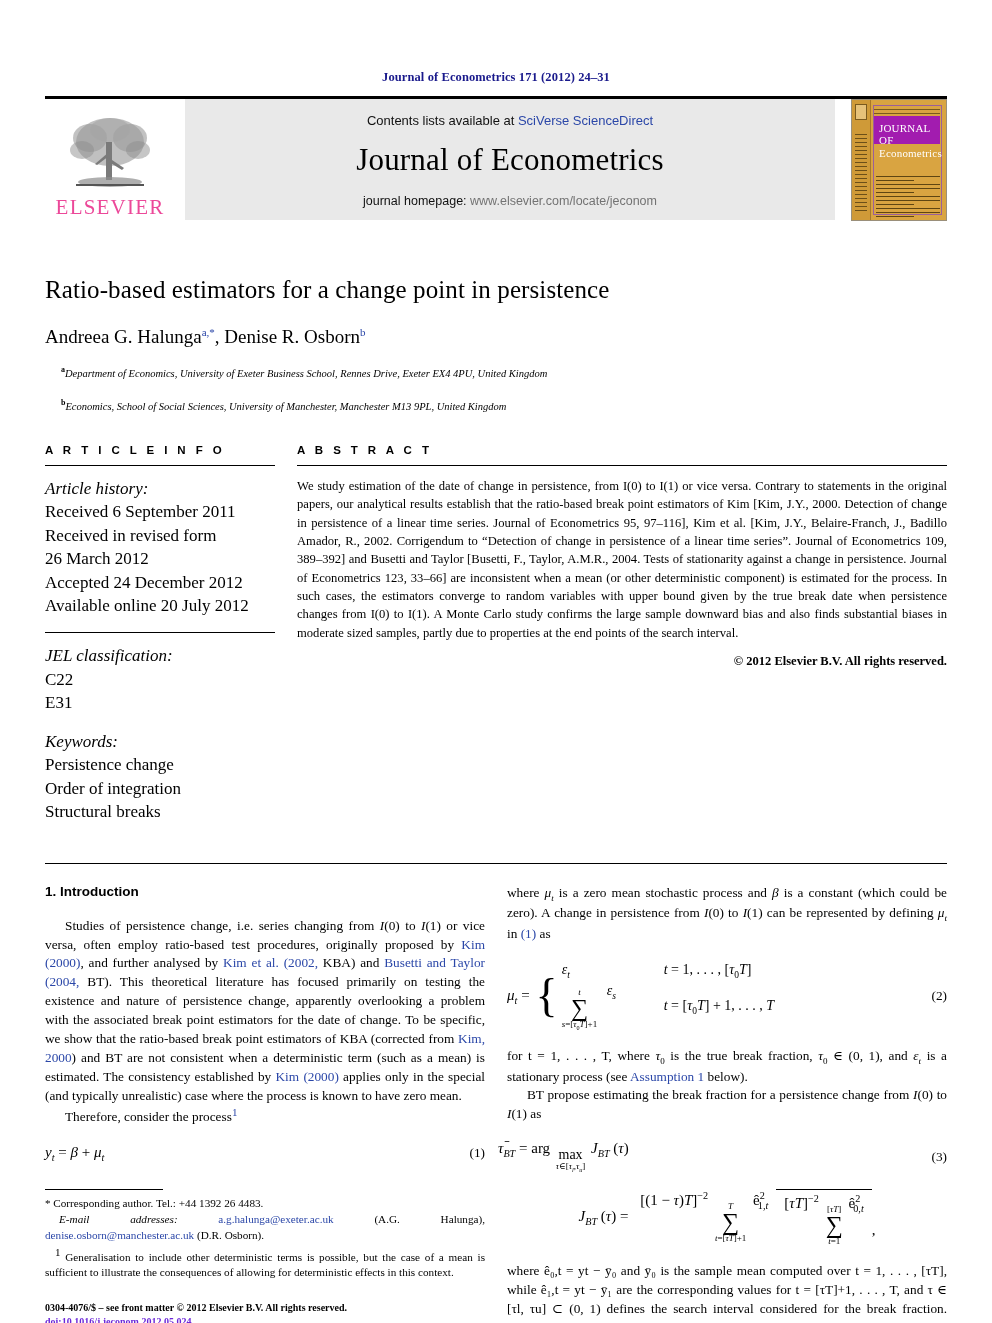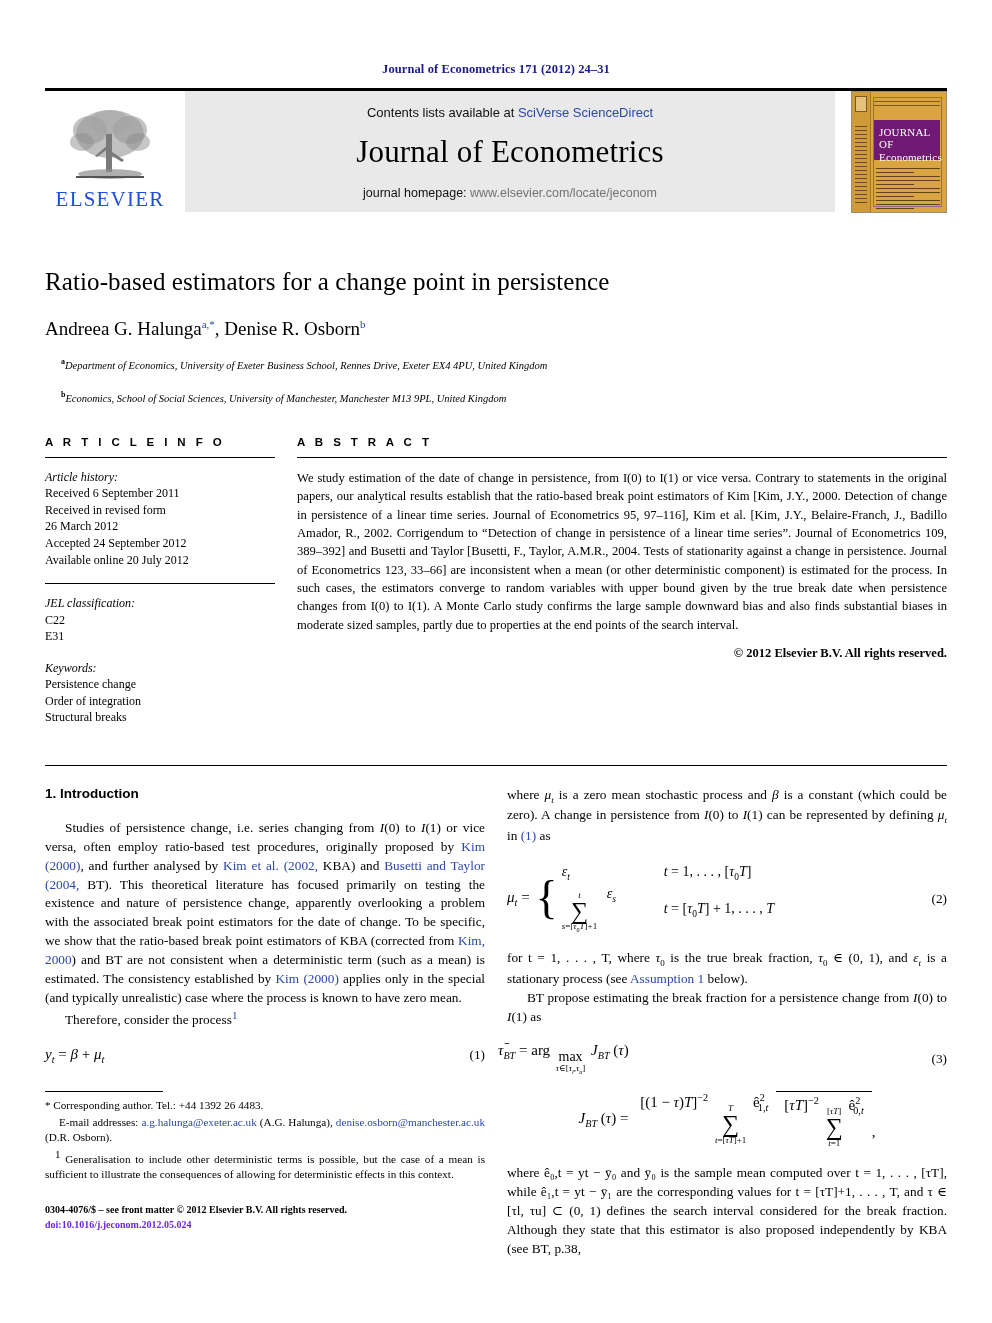--- a/index.html
+++ b/index.html
@@ -6,21 +6,21 @@
   html, body { margin:0; padding:0; }
   body {
     width: 992px;
     height: 1323px;
     background: #ffffff;
     font-family: "Liberation Serif", "DejaVu Serif", serif;
     color: #000000;
     position: relative;
     overflow: hidden;
   }
-  .page { position: relative; width: 992px; height: 1323px; padding: 0 45px; }
+  .page { position: relative; width: 992px; height: 1323px; padding: 8px 45px; }
 
   
   .runhead {
     text-align: center;
     font-size: 12.5px;
     font-weight: bold;
     color: #1a1a8c;
     padding-top: 62px;
     letter-spacing: 0.1px;
   }
@@ -40,21 +40,21 @@
     flex-direction: column;
     align-items: center;
     justify-content: flex-end;
     padding-bottom: 2px;
   }
   .elsevier-tree { width: 96px; height: 84px; display:block; }
   .elsevier-word {
     font-family: "Liberation Serif", serif;
     font-size: 21px;
     letter-spacing: 1.2px;
-    color: #1d4ed8;
+    color: #ec4899;
     font-weight: 400;
     line-height: 1;
     margin-top: 1px;
   }
   .mh-center {
     flex: 1 1 auto;
     background: #e9e9e9;
     display: flex;
     flex-direction: column;
     align-items: center;
@@ -77,21 +77,21 @@
     width: 96px; height: 122px;
     border: 1px solid #9a8f7a;
     background: #d9a441;
     position: relative;
     overflow: hidden;
   }
   .cover .spine { position:absolute; left:0; top:0; width:19px; height:100%; background:#cf9a38; border-right:1px solid #a8782a; }
   .cover .spine-box { position:absolute; left:3px; top:4px; width:12px; height:16px; border:1px solid #7a5a1e; background:#e6c27a;}
   .cover .spine-lines { position:absolute; left:3px; top:34px; width:12px; }
   .cover .spine-lines i { display:block; height:1px; background:#6b4f18; margin-bottom:3px; }
-  .cover .band { position:absolute; left:22px; top:28px; right:6px; height:40px; background:#701a75; }
+  .cover .band { position:absolute; left:22px; top:16px; right:6px; height:28px; background:#a21caf; }
   .cover .band b { display:block; color:#fff; font-family:"Liberation Serif",serif; font-size:8px; font-weight:normal; line-height:1.15; padding:6px 0 0 5px;}
   .cover .band b span { font-size:11px; display:block; letter-spacing:0.2px;}
   .cover .toprule { position:absolute; left:22px; top:9px; right:6px; height:1px; background:#7a5a1e; }
   .cover .toprule2 { position:absolute; left:22px; top:13px; right:6px; height:1px; background:#7a5a1e; }
   .cover .toc { position:absolute; left:24px; top:76px; right:6px; }
   .cover .toc i { display:block; height:1px; background:#5e4512; margin-bottom:3px; }
   .cover .toc i.s { width:60%; }
   .cover .frame { position:absolute; left:21px; top:5px; right:4px; bottom:5px; border:1px solid #9b5f9b; }
 
   
@@ -123,21 +123,21 @@
   .col-info { width: 252px; flex: 0 0 252px; padding-right: 22px; }
   .col-abs  { flex: 1 1 auto; }
   .sec-head {
     font-family: "Liberation Sans", sans-serif;
     font-weight: bold;
     font-size: 11.5px;
     letter-spacing: 3.4px;
     margin-bottom: 9px;
   }
   .hr-thick { border:0; border-top:1.6px solid #000; margin: 0 0 11px 0; }
-  .info-group { font-size: 12px; line-height: 1.38; margin-bottom: 15px; }
+  .info-group { font-size: 17px; line-height: 1.38; margin-bottom: 15px; }
   .info-group .lbl { font-style: italic; }
   .abs-text {
     font-size: 12.6px;
     line-height: 1.46;
     text-align: justify;
     margin: 0;
   }
   .abs-copy { text-align: right; font-size: 12.5px; margin-top: 12px; font-weight: 600; }
 
   
@@ -182,21 +182,21 @@
   
   .frac { display:inline-flex; flex-direction:row; align-items:center; vertical-align:middle; }
   .frac .num { padding: 0 8px 2px; }
   .frac .den { padding: 3px 8px 0; border-top:1.2px solid #000; }
 
   
   .footnotes { margin-top: 26px; }
   .fn-rule { width: 118px; border:0; border-top:1.3px solid #000; margin: 0 0 6px 0; }
   .fn { font-size: 11.2px; line-height: 1.4; margin: 0 0 1px 0; text-align: justify;}
   .fn .mark { font-size: 11px; }
-  .fn .em { }
+  .fn .em { font-style: italic; }
   .issn { font-size: 10px; line-height:1.45; margin-top: 20px; font-weight: 600;}
   .issn .doi { color:#6d28d9; }
 </style>
 </head>
 <body>
 
 <div class="page">
 
   <div class="runhead">Journal of Econometrics 171 (2012) 24–31</div>
 
@@ -299,21 +299,21 @@
   <div class="infoabs">
 
     <div class="col-info">
       <div class="sec-head">A R T I C L E   I N F O</div>
       <hr class="hr-thick">
       <div class="info-group">
         <div class="lbl">Article history:</div>
         <div>Received 6 September 2011</div>
         <div>Received in revised form</div>
         <div>26 March 2012</div>
-        <div>Accepted 24 September 2012</div>
+        <div>Accepted 24 December 2012</div>
         <div>Available online 20 July 2012</div>
       </div>
       <hr class="hr-thick">
       <div class="info-group">
         <div class="lbl">JEL classification:</div>
         <div>C22</div>
         <div>E31</div>
       </div>
       <div class="info-group">
         <div class="lbl">Keywords:</div>

